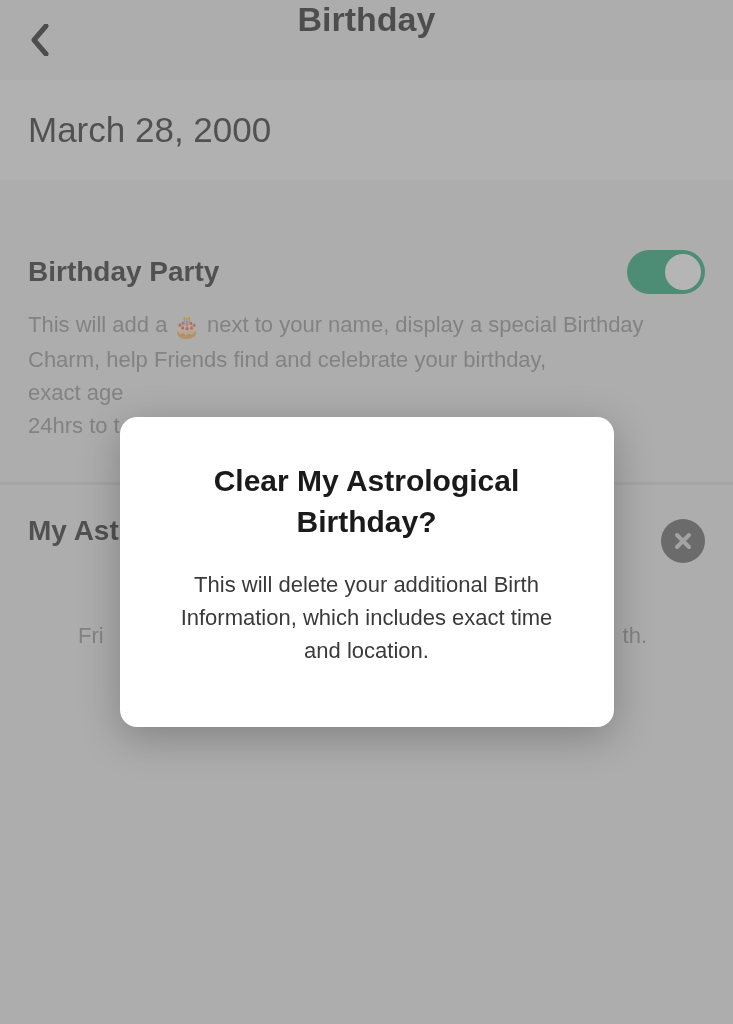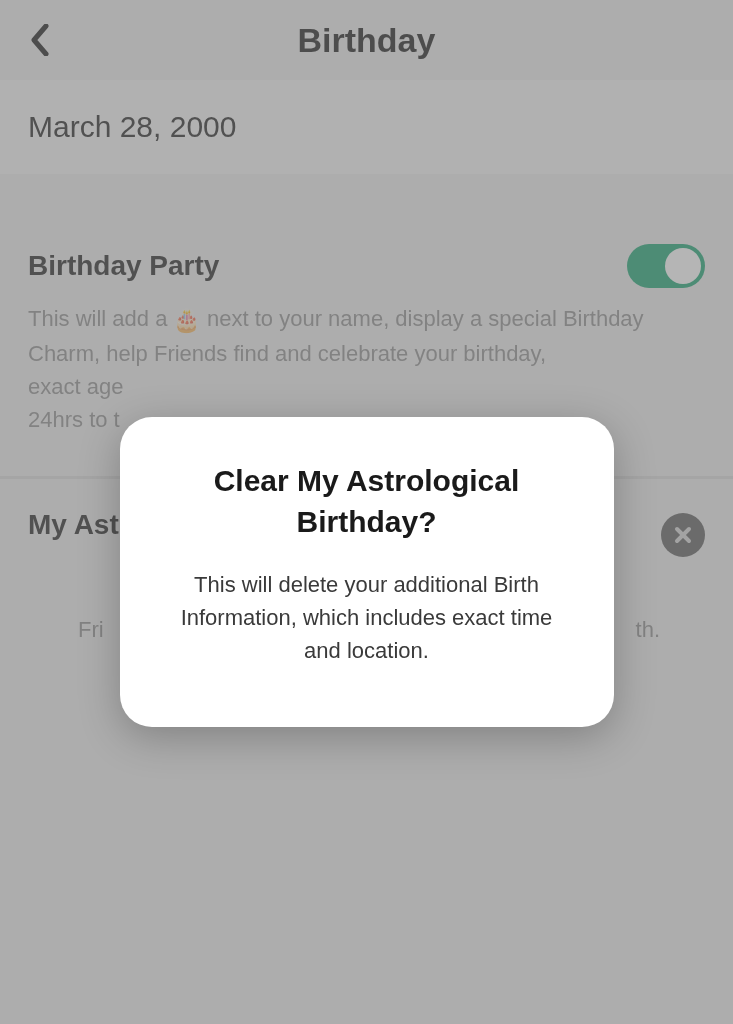--- a/index.html
+++ b/index.html
@@ -2,30 +2,30 @@
 <html><head>
 <meta charset="utf-8">
 <style>
   * { box-sizing: border-box; margin: 0; padding: 0; }
   html, body { width: 733px; height: 1024px; overflow: hidden; font-family: -apple-system, BlinkMacSystemFont, "Segoe UI", Helvetica, Arial, sans-serif; }
   body { background: #eeeeee; position: relative; }
 
   .screen { width: 733px; height: 1024px; background: #eeeeee; position: relative; }
 
   
-  .header { position: relative; height: 80px; display: flex; align-items: center; justify-content: center; }
+  .header { position: relative; height: 80px; display: flex; align-items: flex-start; justify-content: center; }
   .back-btn { position: absolute; left: 20px; top: 50%; transform: translateY(-50%); width: 40px; height: 40px; display: flex; align-items: center; justify-content: center; cursor: pointer; }
   .back-btn svg { width: 20px; height: 32px; }
   .title { font-size: 34px; font-weight: 800; color: #1a1a1a; }
 
   
   .subtitle { text-align: center; padding: 0 40px 30px 40px; font-size: 22px; color: #9a9a9a; line-height: 1.4; }
 
   
-  .date-row { background: #f7f7f7; padding: 30px 28px; font-size: 30px; color: #222; }
+  .date-row { background: #f7f7f7; padding: 30px 28px; font-size: 35px; color: #222; }
 
   
   .gap { height: 70px; }
 
   
   .section { padding: 0 28px; }
   .row-head { display: flex; align-items: center; justify-content: space-between; margin-bottom: 14px; }
   .row-head .label { font-size: 28px; font-weight: 600; color: #222; }
   .toggle { width: 78px; height: 44px; background: #1aa471; border-radius: 22px; position: relative; cursor: pointer; }
   .toggle .knob { position: absolute; right: 4px; top: 4px; width: 36px; height: 36px; background: #fff; border-radius: 50%; }
@@ -39,21 +39,21 @@
   .astro-row { display: flex; align-items: flex-start; justify-content: space-between; }
   .astro-text .label { font-size: 28px; font-weight: 600; color: #222; margin-bottom: 10px; }
   .astro-text .sub { font-size: 22px; color: #8f8f8f; line-height: 1.5; }
   .close-circle { width: 44px; height: 44px; background: #5b5b5b; border-radius: 50%; display: flex; align-items: center; justify-content: center; cursor: pointer; flex: 0 0 44px; margin-top: 4px; }
   .close-circle svg { width: 20px; height: 20px; }
 
   .footer-note { text-align: center; font-size: 22px; color: #8f8f8f; margin-top: 40px; padding: 0 40px; }
 
   
   .overlay { position: absolute; inset: 0; background: rgba(120,120,120,0.55); display: flex; align-items: center; justify-content: center; padding-top: 120px; }
-  .dialog { width: 494px; background: #fff; border-radius: 32px; padding: 44px 36px 36px 36px; text-align: center; box-shadow: 0 10px 40px rgba(0,0,0,0.25); }
+  .dialog { width: 494px; background: #fff; border-radius: 17px; padding: 44px 36px 36px 36px; text-align: center; box-shadow: 0 10px 40px rgba(0,0,0,0.25); }
   .dialog-title { font-size: 30px; font-weight: 800; color: #1a1a1a; line-height: 1.35; margin-bottom: 26px; }
   .dialog-body { font-size: 22px; color: #3a3a3a; line-height: 1.5; margin-bottom: 24px; padding: 0 10px; }
   .btn-primary { display: block; width: 320px; margin: 0 auto 22px auto; background: #5a5c63; color: #fff; font-size: 26px; font-weight: 700; border: none; border-radius: 36px; padding: 22px 0; cursor: pointer; }
   .btn-secondary { display: block; width: 100%; background: transparent; border: none; color: #3a3a3a; font-size: 26px; font-weight: 700; padding: 14px 0 6px 0; cursor: pointer; }
 </style>
 </head>
 <body>
 
 <div class="screen">
 
@@ -97,21 +97,21 @@
           <line x1="4" y1="4" x2="16" y2="16" stroke="#d7d7d7" stroke-width="4" stroke-linecap="round"></line>
           <line x1="16" y1="4" x2="4" y2="16" stroke="#d7d7d7" stroke-width="4" stroke-linecap="round"></line>
         </svg>
       </div>
     </div>
   </div>
 
   <div class="footer-note">
     <span style="display:inline-block; width:100%; position:relative;">
       <span style="position:absolute; left:38px;">Fri</span>
-      <span style="position:absolute; right:33px;">th.</span>
+      <span style="position:absolute; right:46px;">th.</span>
     </span>
   </div>
 
   <div class="overlay">
     <div class="dialog">
       <div class="dialog-title">Clear My Astrological Birthday?</div>
       <div class="dialog-body">This will delete your additional Birth Information, which includes exact time and location.</div>
     </div>
   </div>
 

